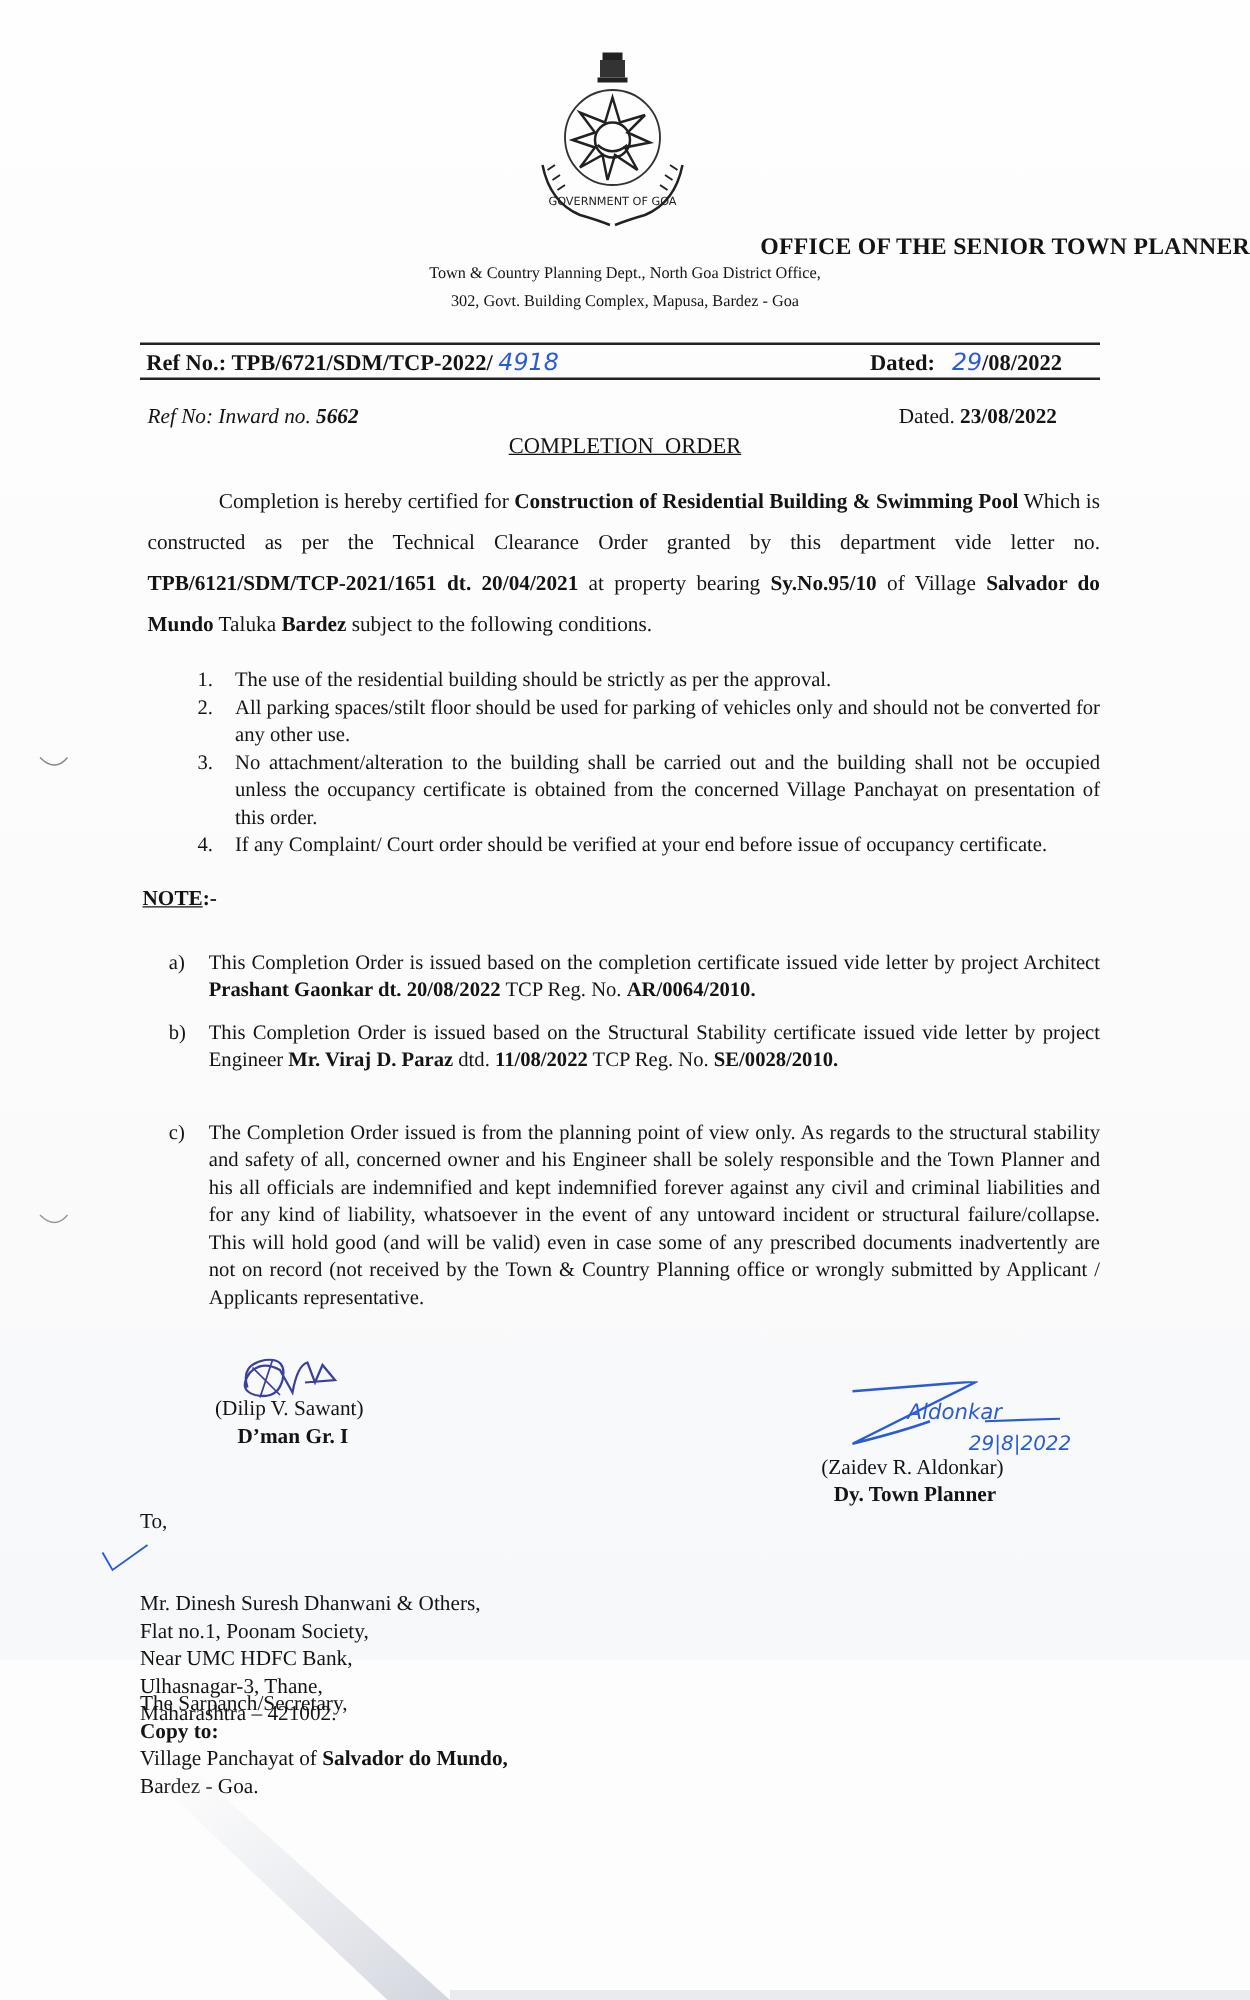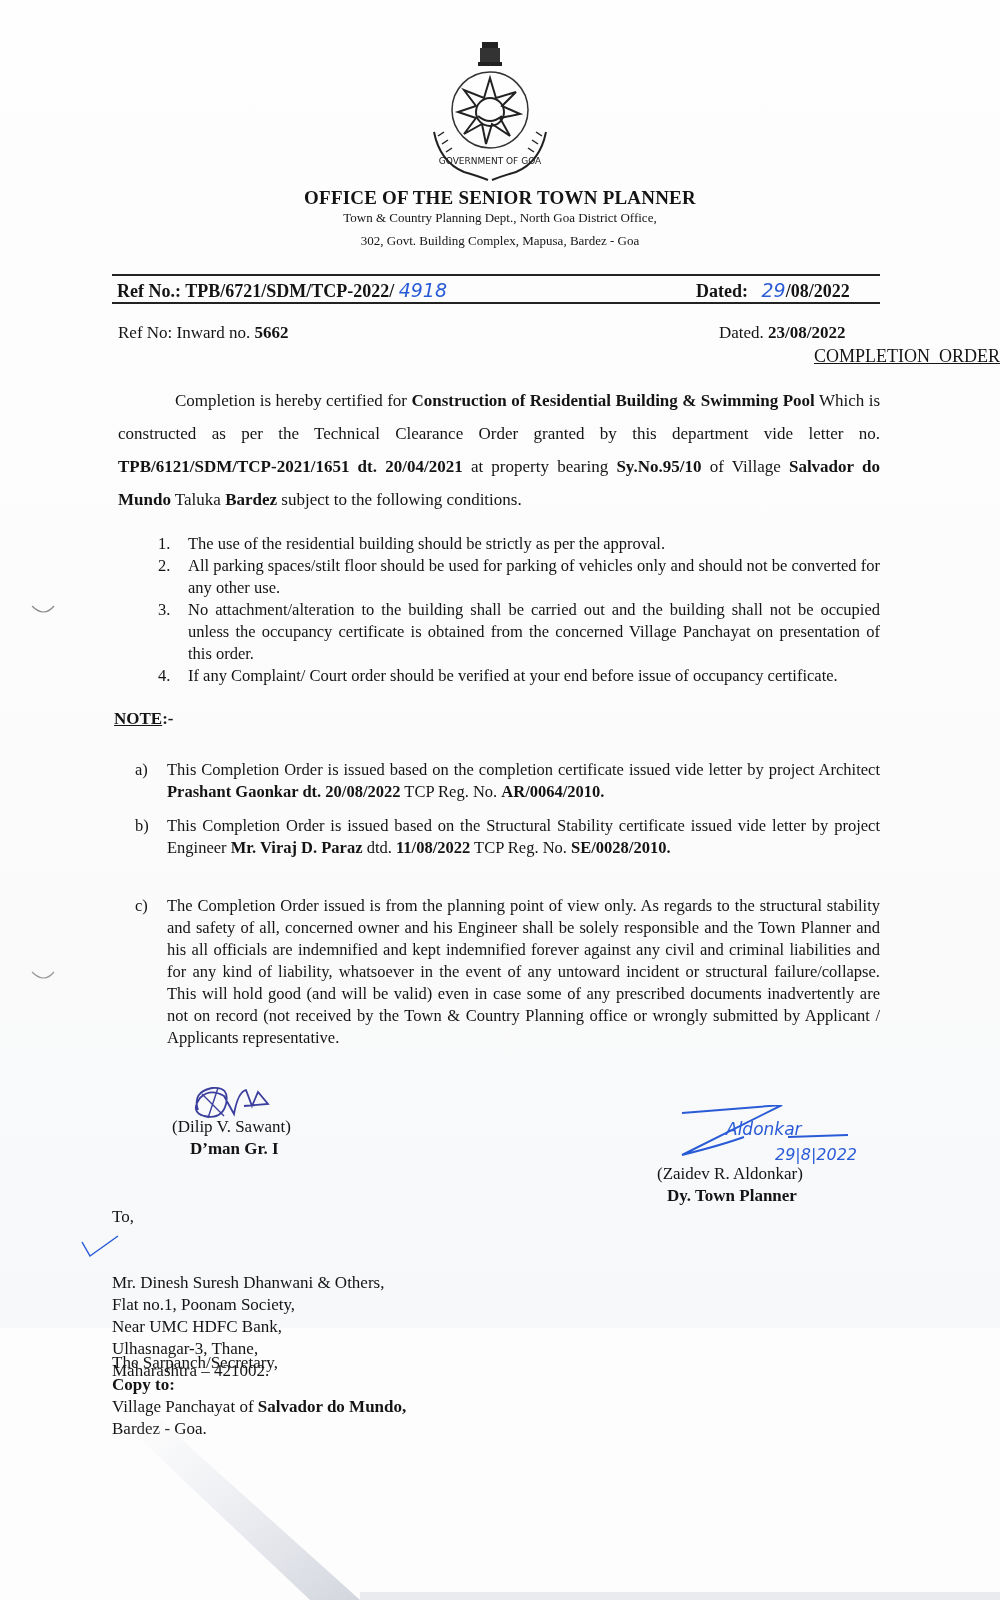--- a/index.html
+++ b/index.html
@@ -4,31 +4,31 @@
 <style>
   html, body { margin:0; padding:0; }
   body {
     width:1000px; height:1600px; background:#fdfdfd; position:relative; overflow:hidden;
     font-family:"Liberation Serif", "DejaVu Serif", serif; color:#141414;
   }
   .page { position:absolute; left:0; top:0; width:1000px; height:1328px;
     background: linear-gradient(180deg,#fefefe 0%, #fbfbfb 60%, #f7f8fa 100%); }
   .abs { position:absolute; }
   .emblem { left:420px; top:40px; width:140px; height:145px; }
-  .office-title { left:0; width:1000px; top:187px; text-align:center; font-weight:bold; font-size:19px; letter-spacing:0.2px; }
+  .office-title { left:0; width:1000px; top:187px; text-align:right; font-weight:bold; font-size:19px; letter-spacing:0.2px; }
   .office-line { left:0; width:1000px; text-align:center; font-size:13px; }
   .ol1 { top:210px; } .ol2 { top:233px; }
   .rule { left:112px; width:768px; height:0; border-top:2px solid #222; }
   .rule-top { top:274px; } .rule-bot { top:302px; }
   .ref-row { left:117px; top:279px; font-weight:bold; font-size:18px; }
   .dated-row { left:696px; top:279px; font-weight:bold; font-size:18px; }
   .hand { color:#2a5bd7; font-family:"DejaVu Sans", sans-serif; font-style:italic; font-weight:normal; font-size:19px; }
-  .inward { left:118px; top:323px; font-size:17px; }
+  .inward { left:118px; top:323px; font-size:17px;font-style:italic; }
   .inward-date { left:719px; top:323px; font-size:17px; }
-  .order-title { left:0; width:1000px; top:346px; text-align:right; font-size:18px; text-decoration:underline; }
+  .order-title { left:0; width:1000px; top:346px; text-align:center; font-size:18px; text-decoration:underline; }
   .para { left:118px; width:762px; font-size:17px; line-height:33px; text-align:justify; }
   .p1 { top:384px; text-indent:57px; }
   .conditions { left:158px; width:722px; top:533px; font-size:16.5px; line-height:22px; }
   .cond { display:flex; margin-bottom:0; }
   .cond .num { width:30px; flex:none; }
   .cond .txt { flex:1; text-align:justify; }
   .note-head { left:114px; top:709px; font-weight:bold; font-size:17px; }
   .note-head u { text-decoration:underline; }
   .notes { left:135px; width:745px; font-size:16.5px; line-height:22px; }
   .note { display:flex; position:absolute; left:0; width:745px; }

